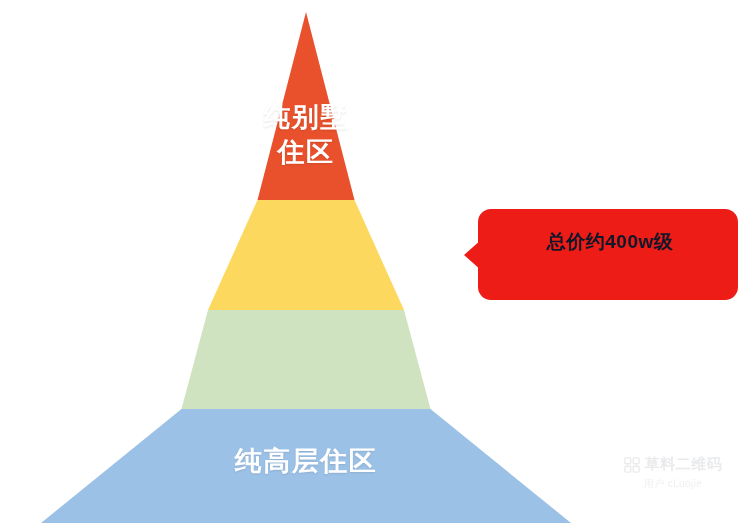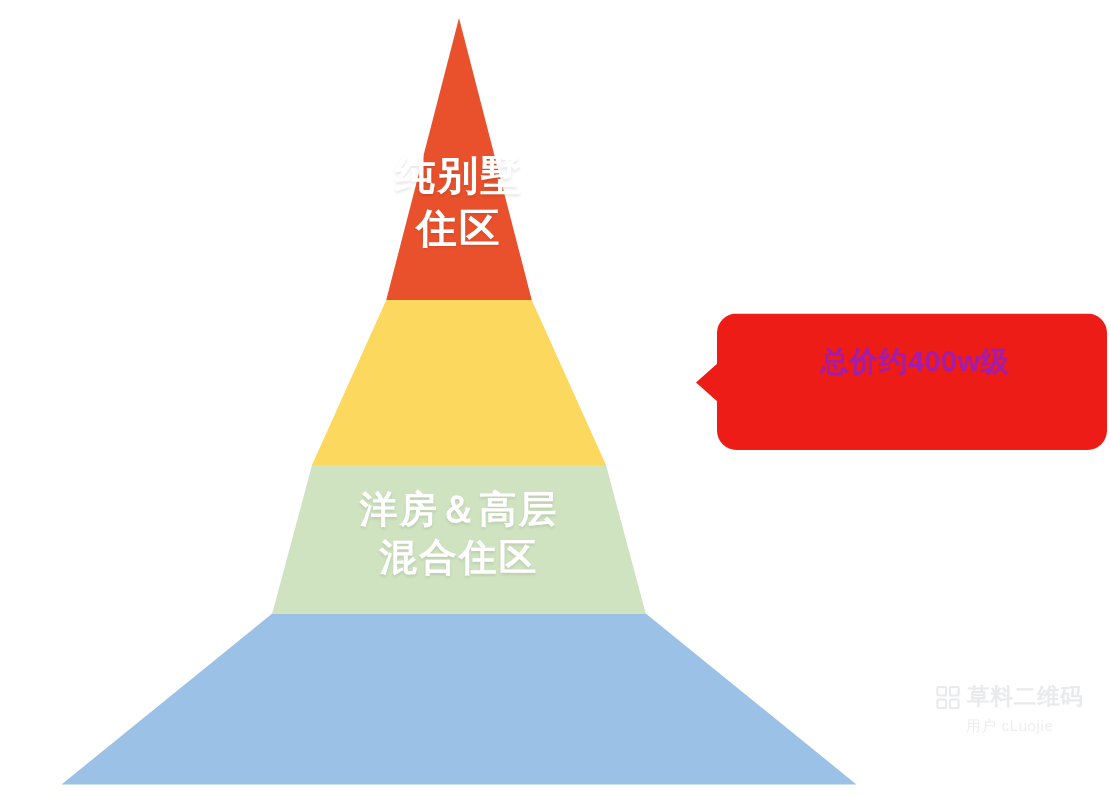--- a/index.html
+++ b/index.html
@@ -89,21 +89,21 @@
   #callout-text {
     position: absolute;
     left: 18px;
     top: 0;
     width: 256px;
     height: 67px;
     display: flex;
     flex-direction: column;
     align-items: center;
     justify-content: center;
-    color: #a21caf;
+    color: #0f172a;
     font-size: 19px;
     font-weight: 700;
     line-height: 1.42;
     letter-spacing: 0.5px;
     text-align: center;
     pointer-events: none;
   }
 
   
   #watermark {
@@ -153,23 +153,22 @@
 
     <polygon points="241.5,200 338.5,200 388,310 192,310" fill="#FCD85E"></polygon>
 
     <polygon points="290,12 338.5,200 241.5,200" fill="#E8512C"></polygon>
   </svg>
 
   <div class="tier-label" id="tier-label-0">纯别墅
 住区</div>
 
 
-  <div class="tier-label" id="tier-label-2">洋房＆高层
-混合住区</div>
 
+  <div class="tier-label" id="tier-label-3">纯高层住区</div>
 
   <div id="callout">
     <svg class="callout-svg" viewBox="0 0 274 91">
 
       <polygon points="18,30 0,46 18,62" fill="#EE1C16"></polygon>
       <rect x="14" y="0" width="260" height="91" rx="13" ry="13" fill="#EE1C16"></rect>
     </svg>
     <div id="callout-text">
       <span>总价约400w级</span>
     </div>

